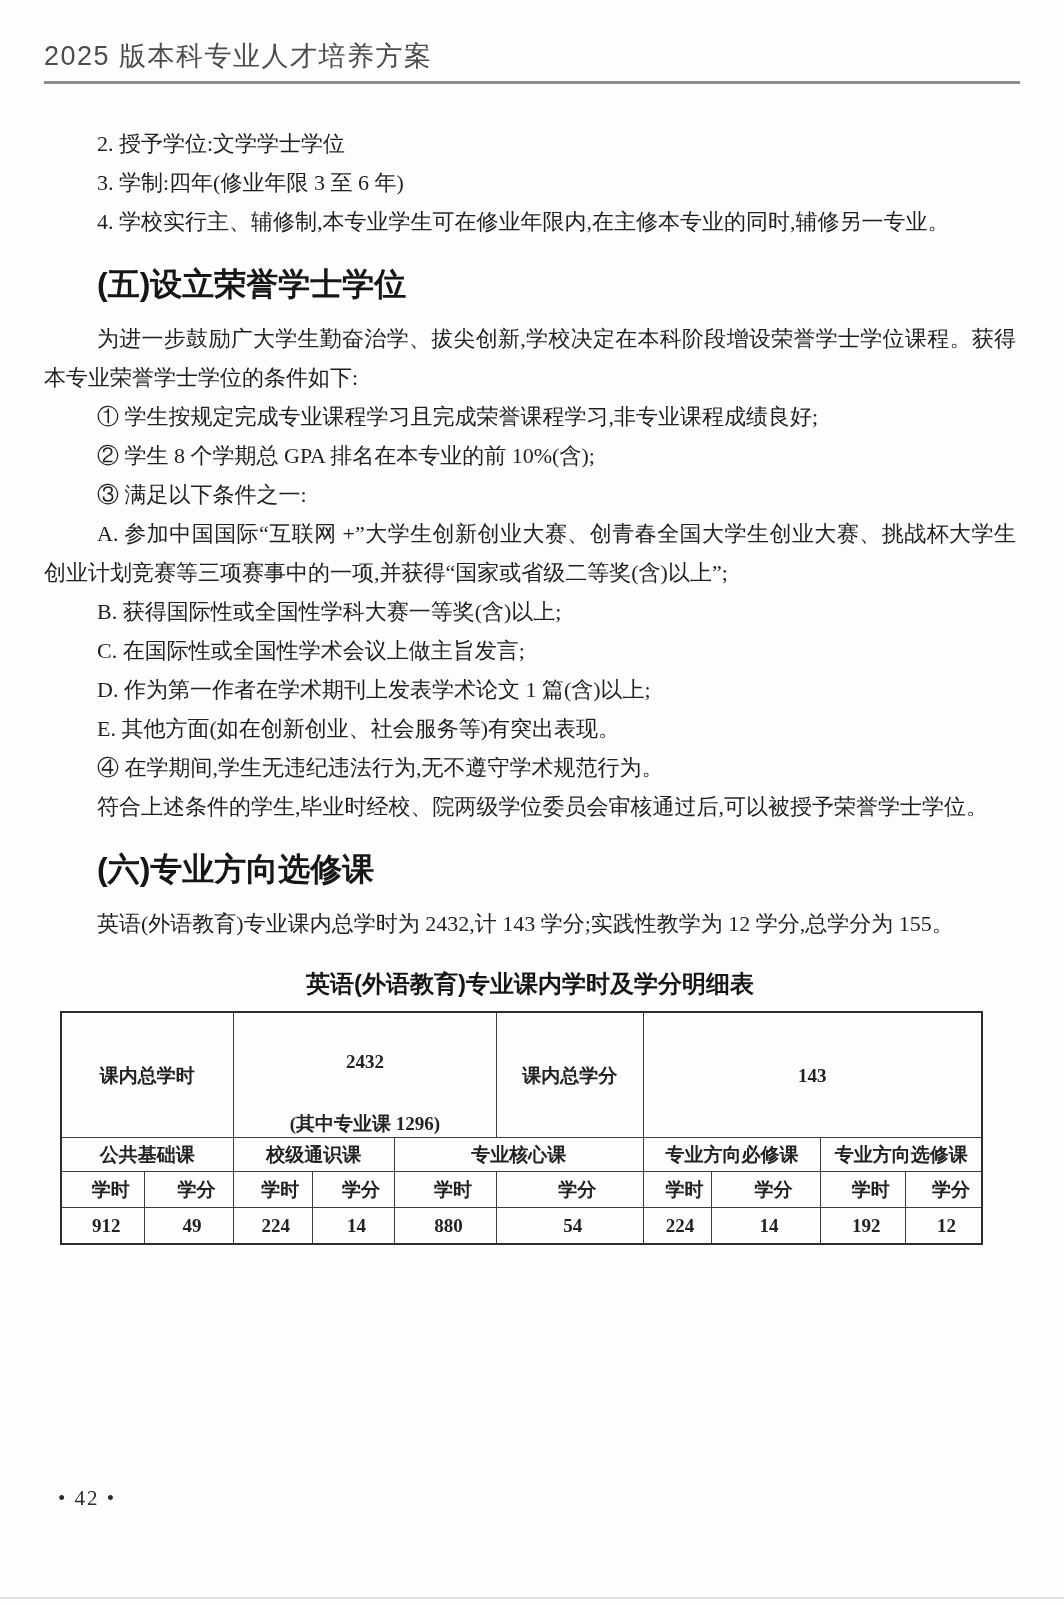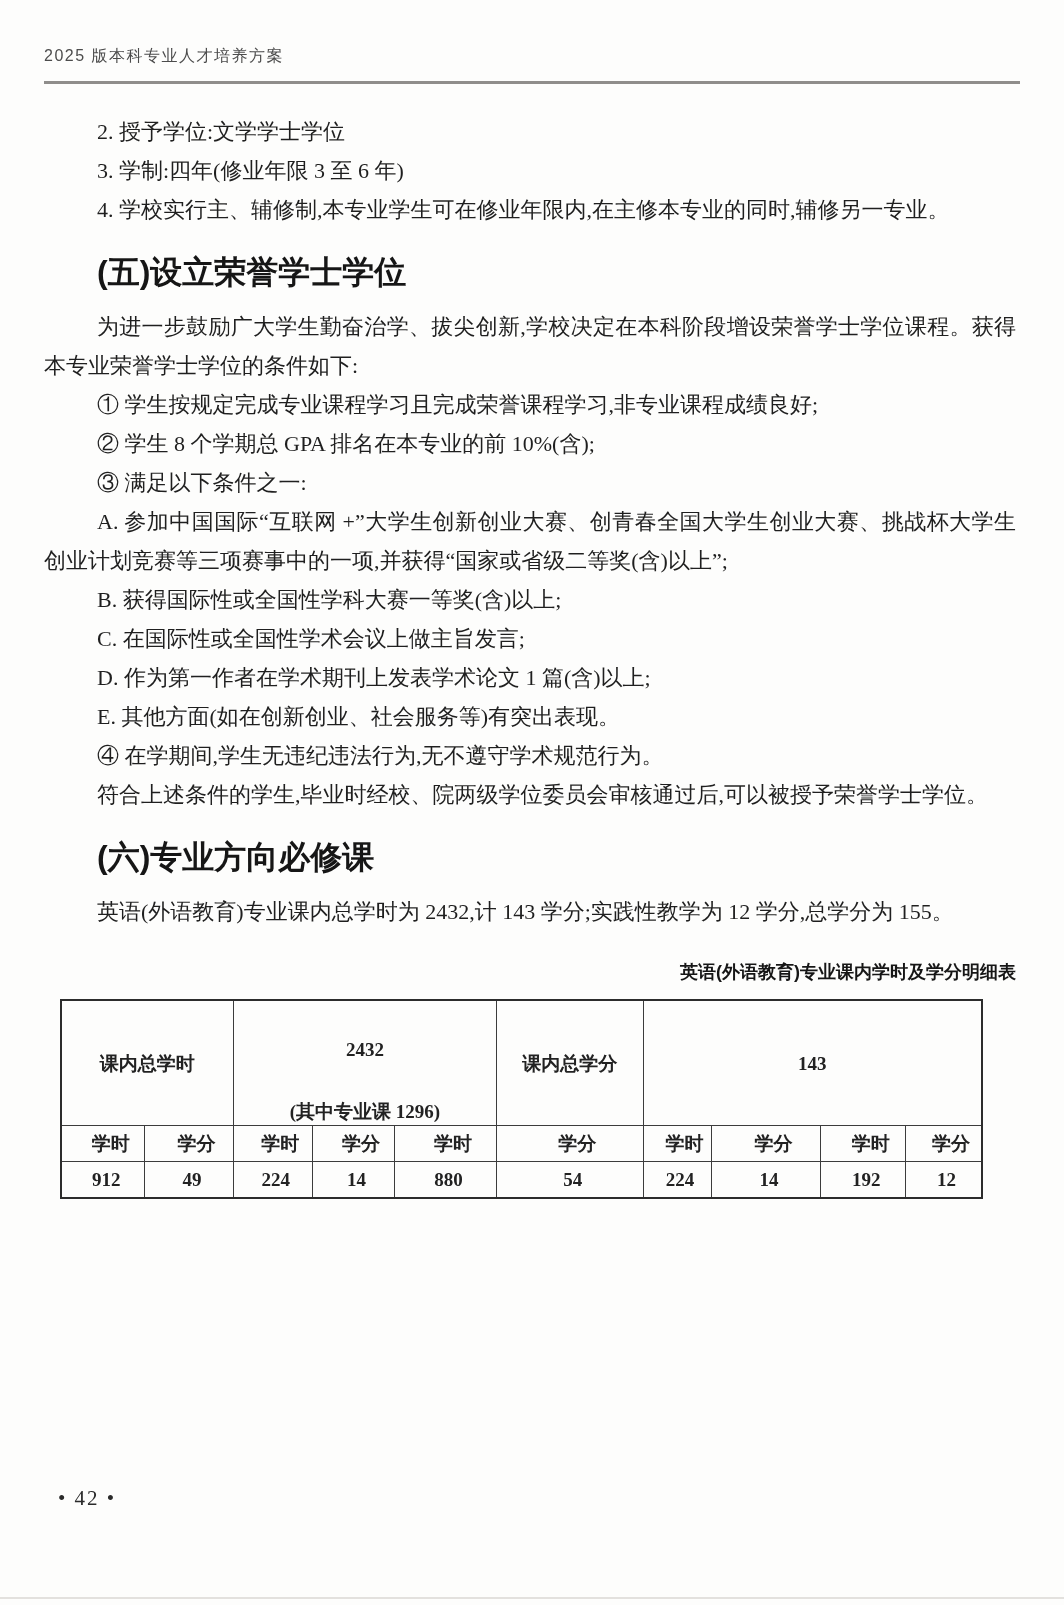--- a/index.html
+++ b/index.html
@@ -11,55 +11,55 @@
     margin: 0 auto;
     background: #fdfdfc;
     font-family: "Liberation Serif", serif;
     color: #1f1f1f;
     overflow: hidden;
   }
   
   .page-header { padding: 44px 44px 0 44px; }
   .header-title {
     font-family: "Liberation Sans", sans-serif;
-    font-size: 16px;
+    font-size: 27px;
     color: #4c4c4c;
     letter-spacing: 1.5px;
     line-height: 24px;
   }
   .header-rule { margin-top: 13px; height: 3px; background: #8f8d8b; }
   
   .doc-main {
     padding: 0 48px 0 44px;
     font-size: 22px;
     line-height: 39px;
     text-align: justify;
   }
   .line, .para { margin: 0; }
   .indent { text-indent: 53px; }
-  .first-block { margin-top: 28px; }
+  .first-block { margin-top: 40px; }
   .sec-heading {
     font-family: "Liberation Sans", sans-serif;
     font-size: 32px;
     font-weight: 700;
     color: #161616;
     margin: 26px 0 0 0;
     text-indent: 53px;
     line-height: 34px;
     text-align: left;
   }
   .after-heading { margin-top: 18px; }
   
   .table-title {
     margin-top: 28px;
     font-family: "Liberation Sans", sans-serif;
     font-weight: 700;
-    font-size: 18px;
+    font-size: 24px;
     color: #161616;
-    text-align: right;
+    text-align: center;
     text-indent: 0;
     line-height: 26px;
   }
   table.credits {
     margin: 14px 0 0 16px;
     width: 923px;
     border-collapse: collapse;
     border: 2px solid #2c2c2c;
     font-size: 19px;
     color: #222;
@@ -119,21 +119,21 @@
     <p class="line indent">③ 满足以下条件之一:</p>
     <p class="para indent">A. 参加中国国际“互联网 +”大学生创新创业大赛、创青春全国大学生创业大赛、挑战杯大学生创业计划竞赛等三项赛事中的一项,并获得“国家或省级二等奖(含)以上”;</p>
     <p class="line indent">B. 获得国际性或全国性学科大赛一等奖(含)以上;</p>
     <p class="line indent">C. 在国际性或全国性学术会议上做主旨发言;</p>
     <p class="line indent">D. 作为第一作者在学术期刊上发表学术论文 1 篇(含)以上;</p>
     <p class="line indent">E. 其他方面(如在创新创业、社会服务等)有突出表现。</p>
     <p class="line indent">④ 在学期间,学生无违纪违法行为,无不遵守学术规范行为。</p>
 
     <p class="para indent">符合上述条件的学生,毕业时经校、院两级学位委员会审核通过后,可以被授予荣誉学士学位。</p>
 
-    <h2 class="sec-heading">(六)专业方向必修课</h2>
+    <h2 class="sec-heading">(六)专业方向选修课</h2>
 
     <p class="para indent after-heading">英语(外语教育)专业课内总学时为 2432,计 143 学分;实践性教学为 12 学分,总学分为 155。</p>
 
     <div class="table-title">英语(外语教育)专业课内学时及学分明细表</div>
 
     <table class="credits">
       <colgroup>
         <col style="width:9.1%">
           <col style="width:9.6%">
         <col style="width:8.6%">
@@ -147,20 +147,27 @@
       </colgroup>
       <tbody>
         <tr class="row-summary">
           <td colspan="2">课内总学时</td>
           <td colspan="3" class="cell-stack">
             <div>2432</div>
             <div>(其中专业课 1296)</div>
           </td>
           <td>课内总学分</td>
           <td colspan="4">143</td>
+        </tr>
+        <tr class="row-cats">
+          <td colspan="2">公共基础课</td>
+          <td colspan="2">校级通识课</td>
+          <td colspan="2">专业核心课</td>
+          <td colspan="2">专业方向必修课</td>
+          <td colspan="2">专业方向选修课</td>
         </tr>
         <tr class="row-sub">
           <td>学时</td>
           <td>学分</td>
           <td>学时</td>
           <td>学分</td>
           <td>学时</td>
           <td>学分</td>
           <td>学时</td>
           <td>学分</td>

